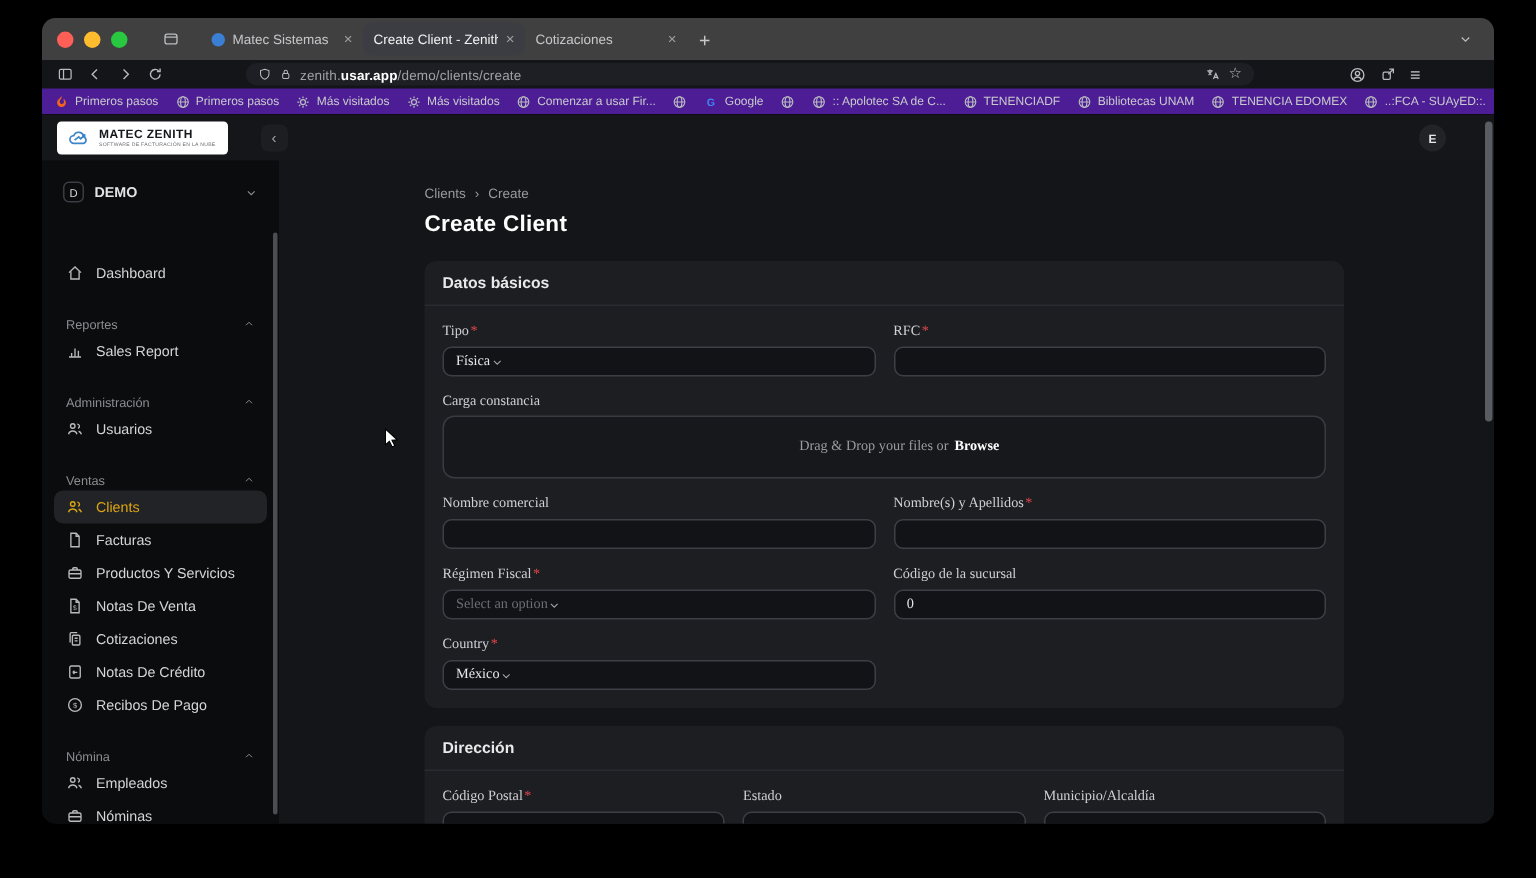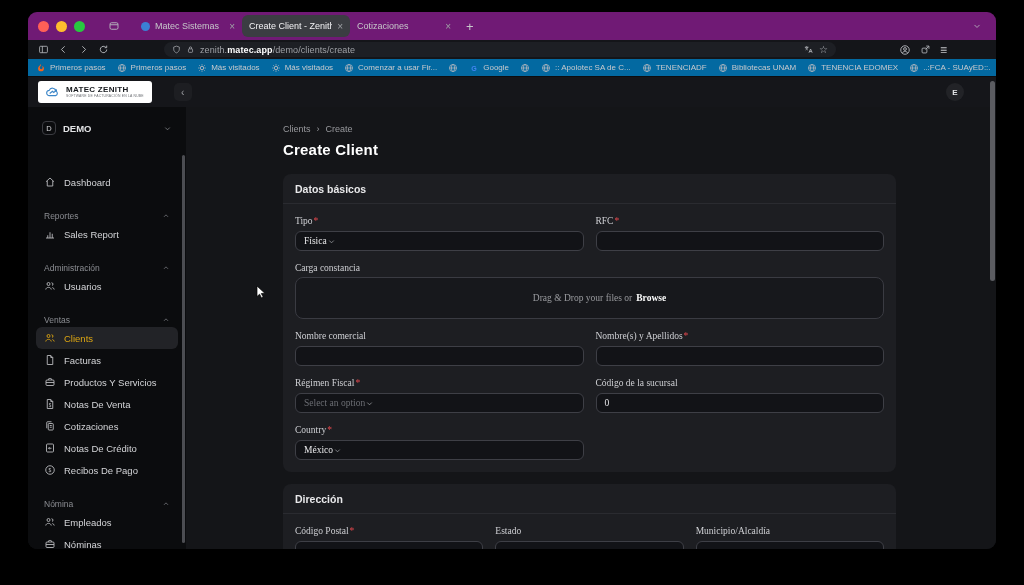--- a/index.html
+++ b/index.html
@@ -6,21 +6,21 @@
   html,body { width:1024px; height:585px; background:#000; overflow:hidden;
     font-family:"Liberation Sans", sans-serif; }
   .screen { position:relative; width:1024px; height:585px; background:#000; }
 
   
   .window { position:absolute; left:28px; top:12px; width:968px; height:537px;
     border-radius:9px; overflow:hidden; background:#131417;
     box-shadow:0 12px 40px rgba(0,0,0,.7); }
 
   
-  .tabbar { height:28px; background:#701a75; display:flex; align-items:center; padding:0 10px; }
+  .tabbar { height:28px; background:#404040; display:flex; align-items:center; padding:0 10px; }
   .tl { width:11px; height:11px; border-radius:50%; margin-right:7px; }
   .tl.r{background:#ff5f57}.tl.y{background:#febc2e}.tl.g{background:#28c840}
   .icon { color:#b9bbc0; }
   svg.ic { display:block; }
   .tabsearch { margin-left:16px; }
   .tabs { display:flex; margin-left:14px; align-items:center; height:100%; }
   .tab { width:108px; height:22px; border-radius:6px; display:flex; align-items:center;
     padding:0 7px; font-size:9px; color:#c6c7ca; gap:5px; }
   .tab.active { background:#3b3d42; color:#f2f2f4; }
   .tab-title { white-space:nowrap; overflow:hidden; text-overflow:clip; flex:1; }
@@ -33,21 +33,21 @@
   .toolbar { height:19px; background:#141519; display:flex; align-items:center; padding:0 10px; gap:9px; }
   .urlbar { flex:1; max-width:672px; margin-left:46px; height:15px; background:#1d1f24; border-radius:8px;
     display:flex; align-items:center; padding:0 8px; gap:5px; }
   .url { font-size:9px; color:#9fa1a6; letter-spacing:.1px; white-space:nowrap; flex:1; }
   .url b { color:#ffffff; }
   .star { color:#b9bbc0; font-size:10px; line-height:1; }
   .tb-right { display:flex; align-items:center; gap:9px; margin-left:54px; }
   .menu { color:#c3c4c8; font-size:12px; line-height:1; }
 
   
-  .bookmarks { height:18px; background:#0369a1; border-bottom:1px solid #0c0d10;
+  .bookmarks { height:18px; background:#4c1d95; border-bottom:1px solid #0c0d10;
     display:flex; align-items:center; padding:0 8px; gap:11px; font-size:8px; color:#c9cacd; }
   .bm { display:flex; align-items:center; gap:4px; white-space:nowrap; }
   .bm-spacer { flex:1; }
 
   
   .appheader { height:30px; background:#15161a; display:flex; align-items:center; padding:0 10px; }
   .logo-box { background:#fff; border-radius:3px; height:22px; display:flex; align-items:center;
     gap:4px; padding:2px 8px 2px 5px; }
   .logo-text { display:flex; flex-direction:column; line-height:1.15; }
   .logo-title { font-size:8px; font-weight:800; color:#15181c; letter-spacing:.3px; }
@@ -308,21 +308,21 @@
       <svg class="ic icon" width="11" height="11">
           <use href="#i-reload"></use>
         </svg>
       <div class="urlbar">
         <svg class="ic icon" width="9" height="9">
             <use href="#i-shield"></use>
           </svg>
         <svg class="ic icon" width="9" height="9">
             <use href="#i-lock"></use>
           </svg>
-        <span class="url"><span>zenith.</span><b>matec.app</b><span>/demo/clients/create</span></span>
+        <span class="url"><span>zenith.</span><b>usar.app</b><span>/demo/clients/create</span></span>
         <svg class="ic icon" width="11" height="11">
             <use href="#i-translate"></use>
           </svg>
         <span class="star">☆</span>
       </div>
       <div class="tb-right">
         <svg class="ic icon" width="12" height="12">
             <use href="#i-avatar"></use>
           </svg>
         <svg class="ic icon" width="11" height="11">

